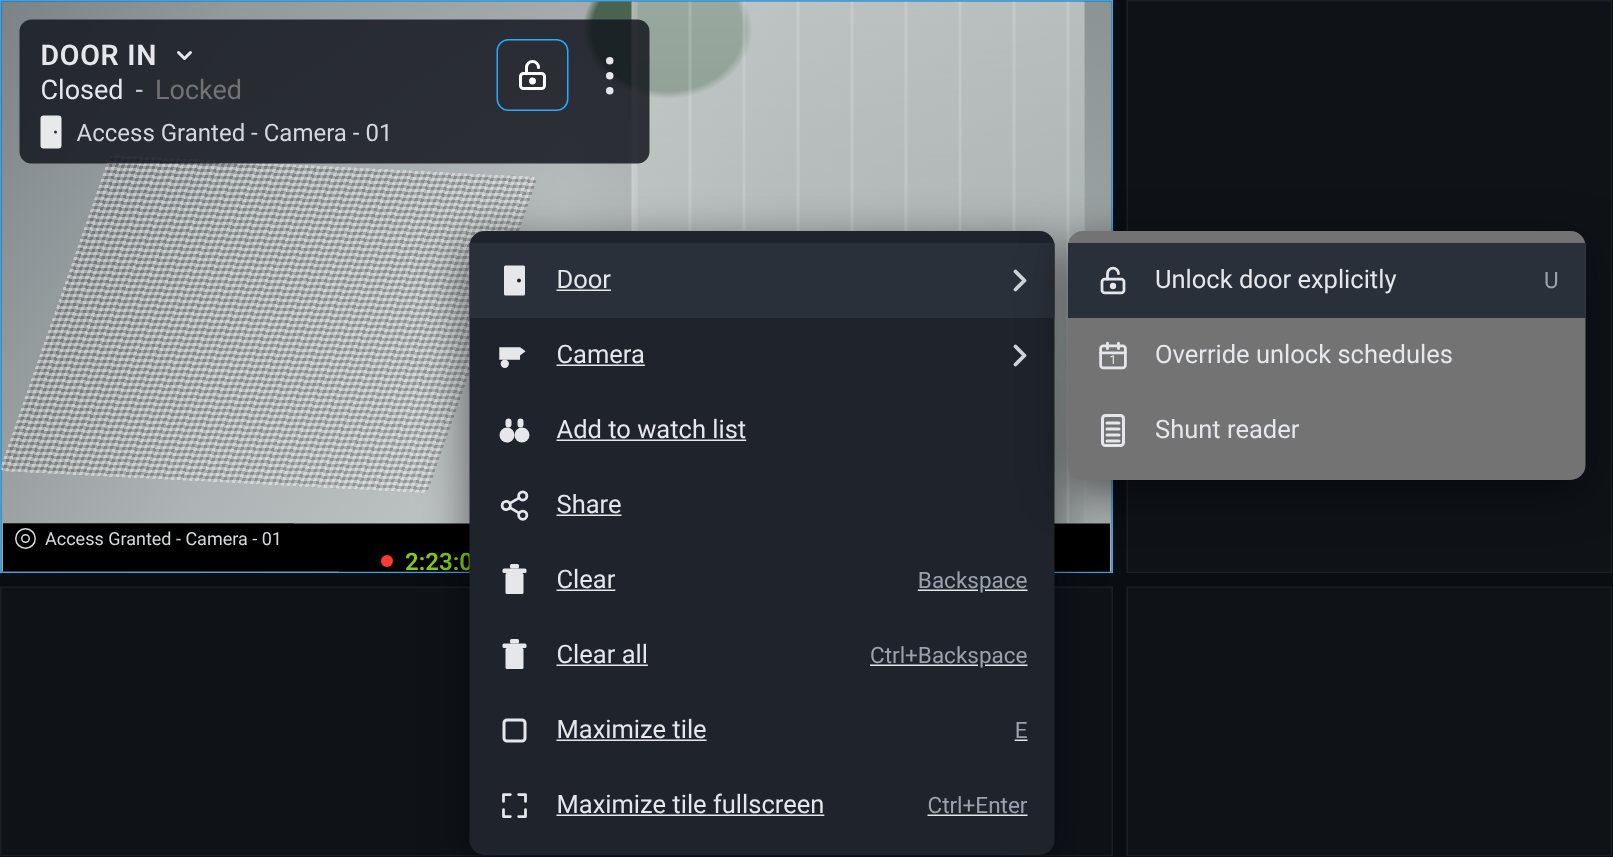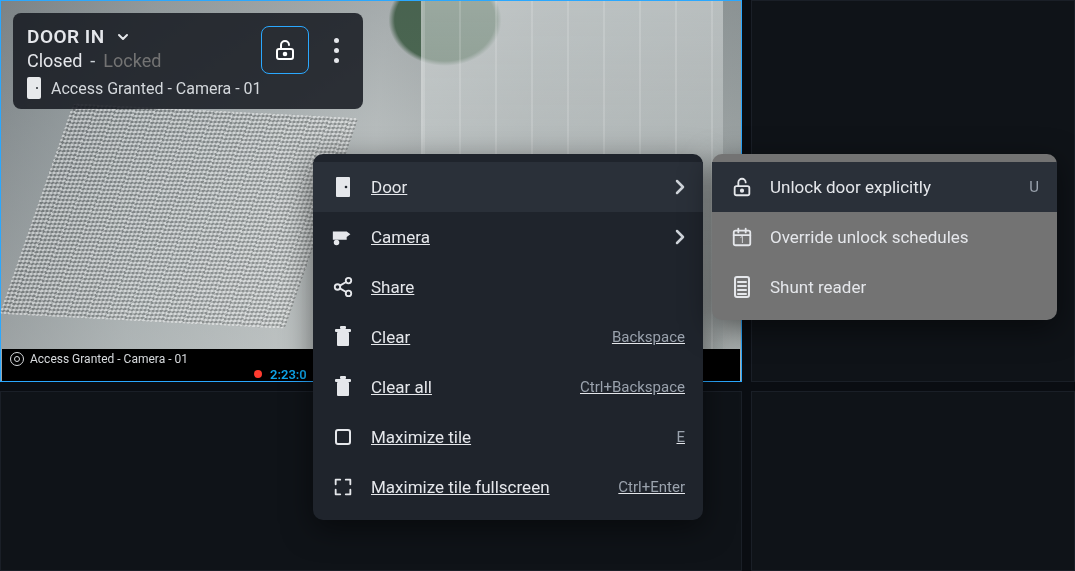--- a/index.html
+++ b/index.html
@@ -52,21 +52,21 @@
     right: 18px; top: 0;
     width: 300px; height: 348px;
     background:
       repeating-linear-gradient(90deg, rgba(255,255,255,0.15) 0 2px, transparent 2px 36px),
       linear-gradient(180deg, rgba(220,225,225,0.55), rgba(155,162,162,0.45));
     border-left: 2px solid rgba(255,255,255,0.2);
   }
   .overlay-panel {
     position: absolute;
     top: 12px; left: 12px;
-    width: 350px;
+    width: 420px;
     background: rgba(20,24,31,0.85);
     border-radius: 8px;
     padding: 12px 14px 10px 14px;
   }
   .title-row {
     display: flex;
     align-items: center;
     gap: 10px;
     font-size: 19px;
     font-weight: 600;
@@ -155,21 +155,21 @@
   .rec-strip {
     position: absolute;
     left: 225px; right: 1px; top: 366px;
     height: 14px;
     display:flex; align-items:center; justify-content:flex-start;
     background: #000;
     padding-left: 28px;
     gap: 8px;
   }
   .rec-dot { width:8px; height:8px; border-radius:50%; background:#ff3b2f; }
-  .rec-time { font-size:13px; font-weight:600; color:#0ea5e9; }
+  .rec-time { font-size:16px; font-weight:600; color:#84cc16; }
   .context-menu {
     position: absolute;
     top: 154px; left: 313px;
     width: 390px;
     background: #1f242c;
     border-radius: 10px;
     padding: 8px 0;
     box-shadow: 0 8px 30px rgba(0,0,0,0.5);
     text-decoration: underline;
   }
@@ -280,20 +280,31 @@
       </span>
       <span class="mi-label">Camera</span>
       <span class="mi-arrow">
         <svg width="10" height="16" viewBox="0 0 10 16" fill="none" stroke="#cfd4da" stroke-width="2.5" stroke-linecap="round" stroke-linejoin="round">
           <polyline points="2 2 8 8 2 14"></polyline>
         </svg>
       </span>
     </div>
     <div class="menu-item">
       <span class="mi-icon">
+        <svg width="24" height="22" viewBox="0 0 24 22" fill="#e5e7eb">
+          <circle cx="7" cy="14" r="5"></circle>
+          <circle cx="17" cy="14" r="5"></circle>
+          <rect x="6" y="3" width="4" height="6" rx="2"></rect>
+          <rect x="14" y="3" width="4" height="6" rx="2"></rect>
+        </svg>
+      </span>
+      <span class="mi-label">Add to watch list</span>
+    </div>
+    <div class="menu-item">
+      <span class="mi-icon">
         <svg width="22" height="22" viewBox="0 0 24 24" stroke="#e5e7eb" stroke-width="2" fill="none" stroke-linecap="round" stroke-linejoin="round">
           <circle cx="18" cy="5" r="3"></circle>
           <circle cx="6" cy="12" r="3"></circle>
           <circle cx="18" cy="19" r="3"></circle>
           <line x1="8.6" y1="10.5" x2="15.4" y2="6.5"></line>
           <line x1="8.6" y1="13.5" x2="15.4" y2="17.5"></line>
         </svg>
       </span>
       <span class="mi-label">Share</span>
     </div>

